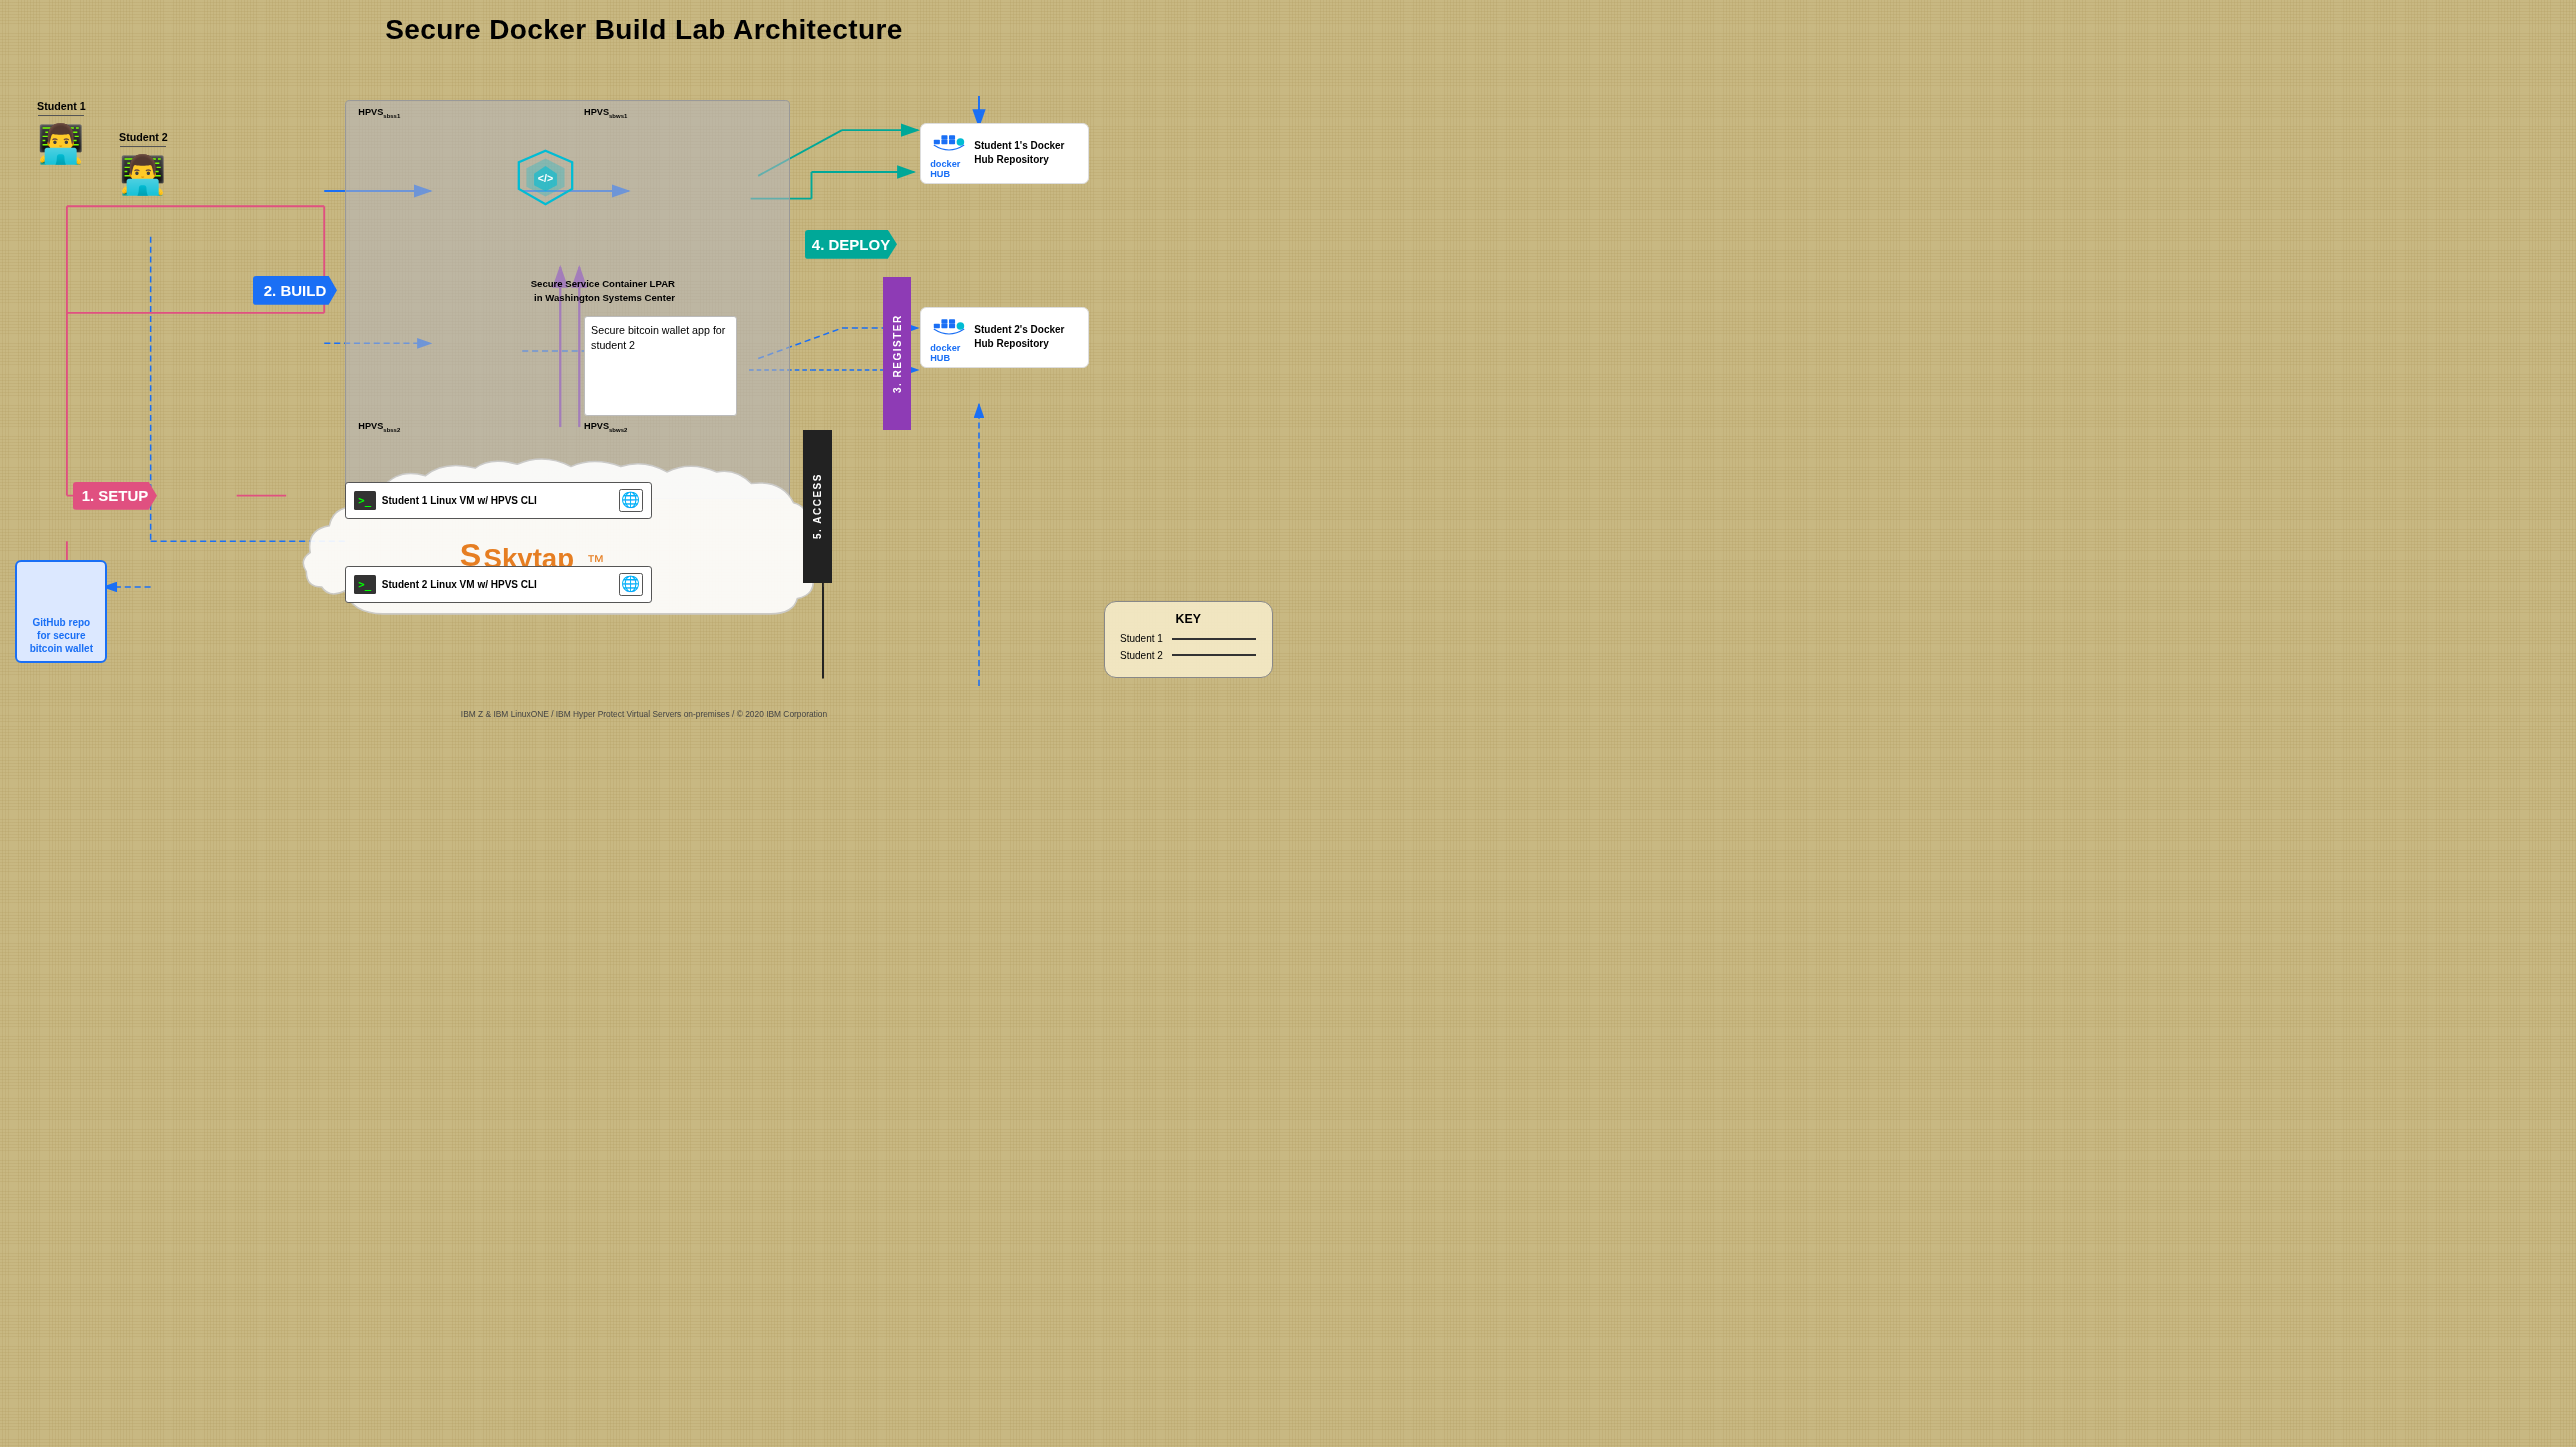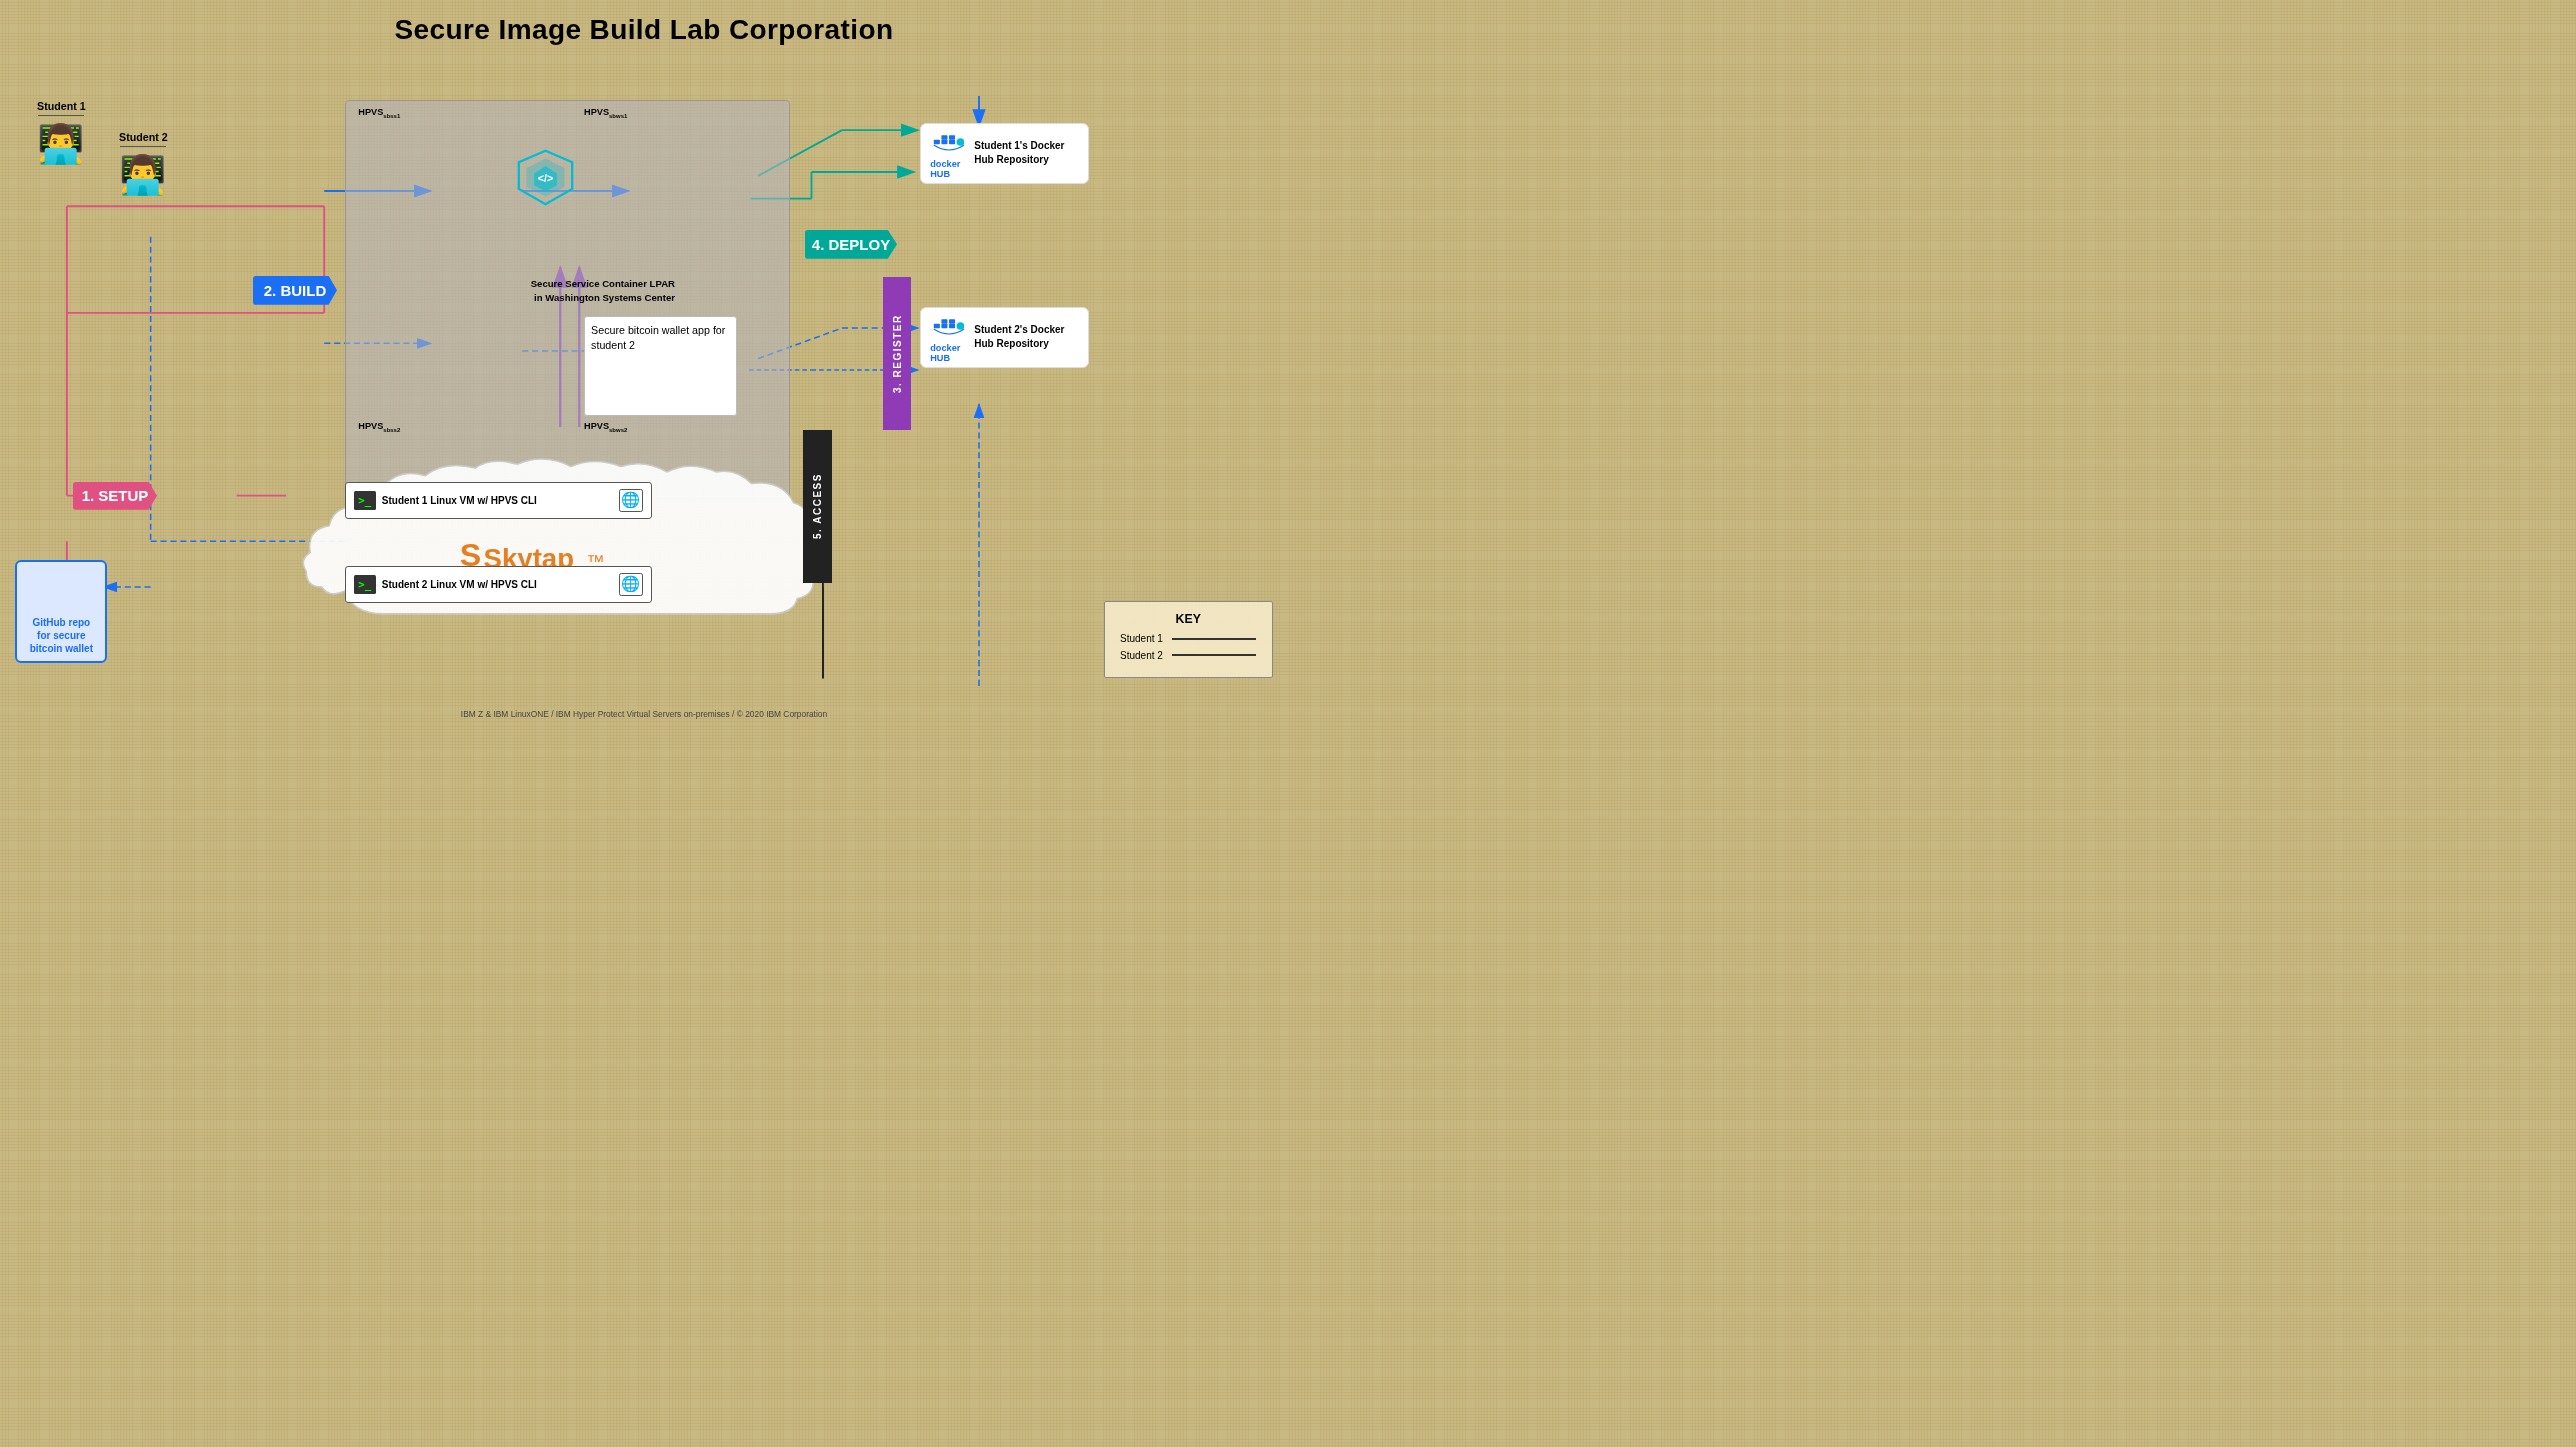--- a/index.html
+++ b/index.html
@@ -116,21 +116,21 @@
       font-size: 15px;
       color: white;
       border-radius: 3.1px;
     }
 
     
     .key-box {
       position: absolute;
       background: rgba(245,235,200,0.9);
       border: 1.5px solid #888;
-      border-radius: 2px;
+      border-radius: 12px;
       padding: 9.2px 15.3px;
     }
     .key-title {
       font-size: 12.3px;
       font-weight: bold;
       text-align: center;
       margin-bottom: 7.7px;
     }
     .key-row {
       display: flex;
@@ -212,21 +212,21 @@
     }
 
     
     .cloud-svg {
       position: absolute;
     }
   </style>
 </head>
 <body>
 
-<div class="title">Secure Image Build Lab Corporation</div>
+<div class="title">Secure Docker Build Lab Architecture</div>
 
 <div class="diagram">
 
   <svg class="arrows-svg" viewBox="0 0 1680 880" xmlns="http://www.w3.org/2000/svg">
 
     <line x1="82" y1="200" x2="82" y2="580" stroke="#e05080" stroke-width="2.5" fill="none"></line>
     <line x1="82" y1="580" x2="195" y2="580" stroke="#e05080" stroke-width="2.5" fill="none" marker-end="url(#arrow-red)"></line>
 
     <line x1="305" y1="580" x2="370" y2="580" stroke="#e05080" stroke-width="2.5" fill="none"></line>
     <line x1="420" y1="340" x2="82" y2="340" stroke="#e05080" stroke-width="2" fill="none"></line>

